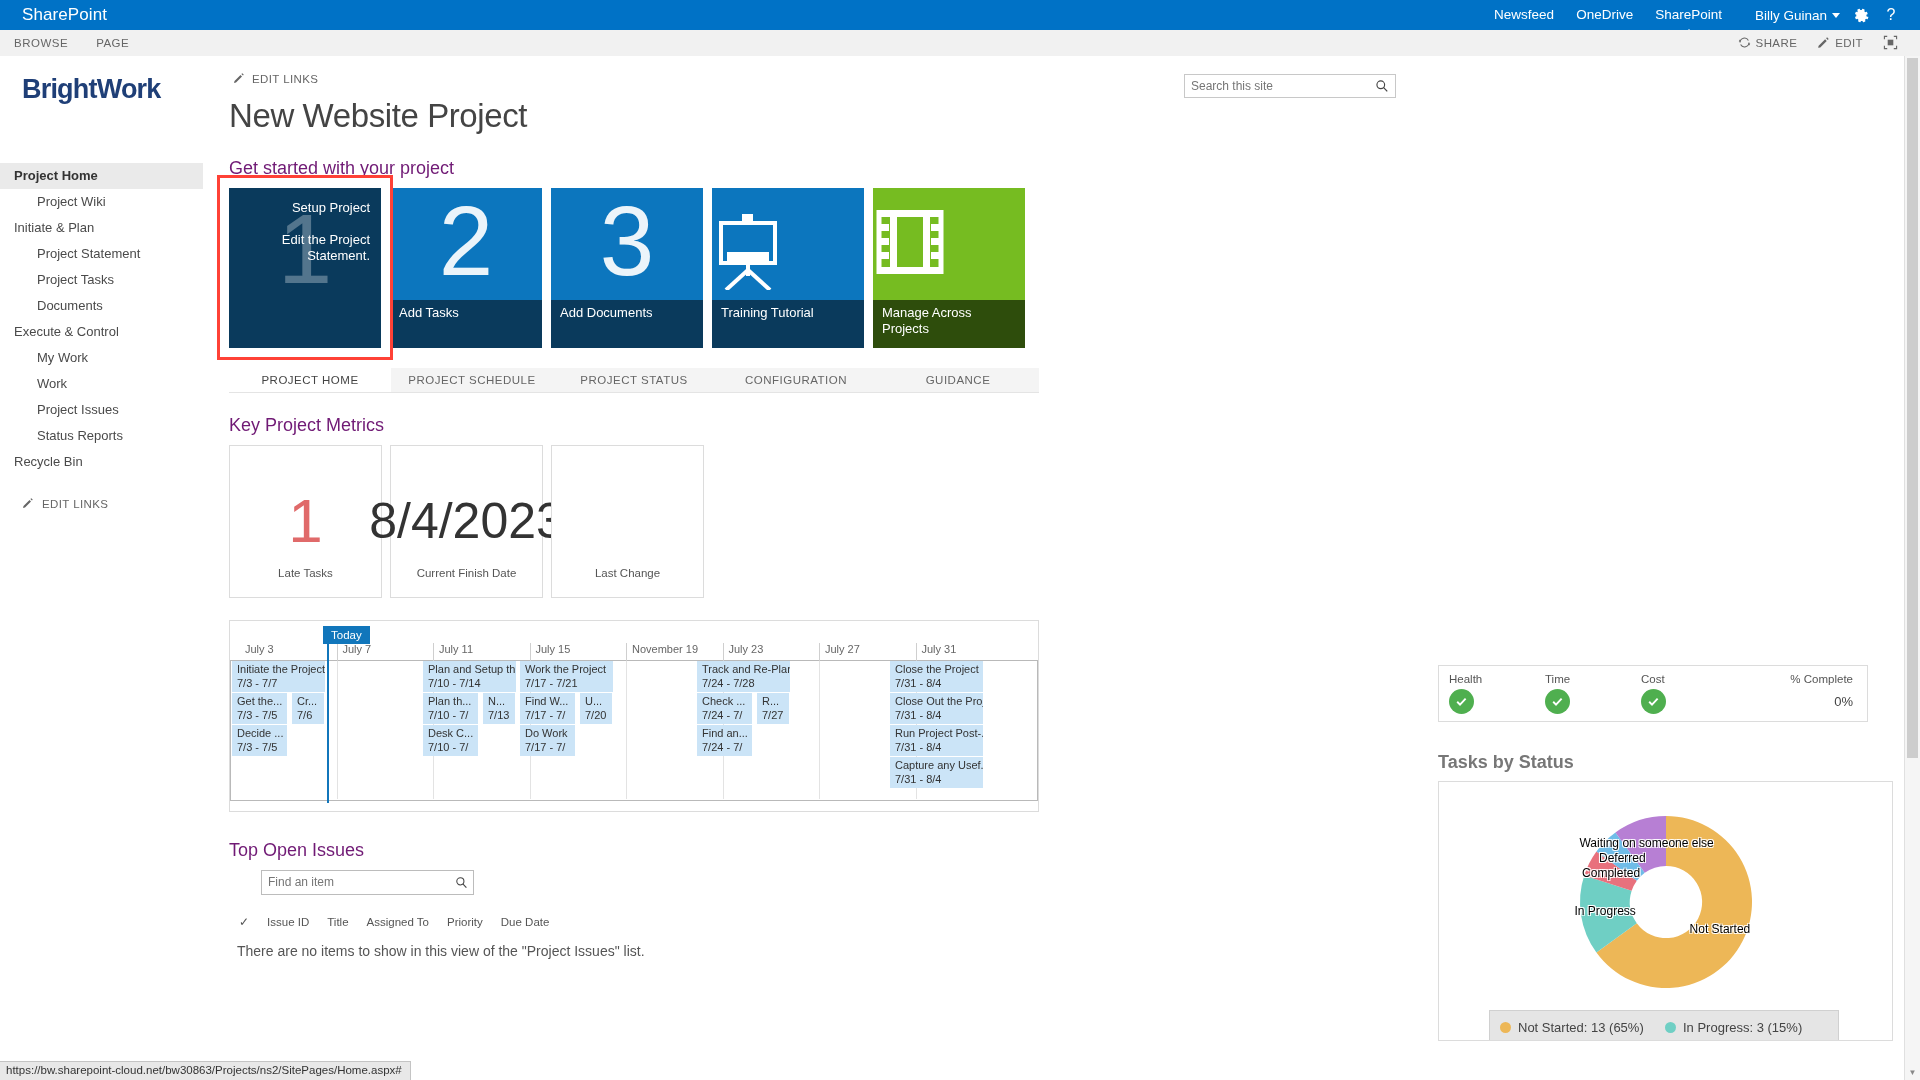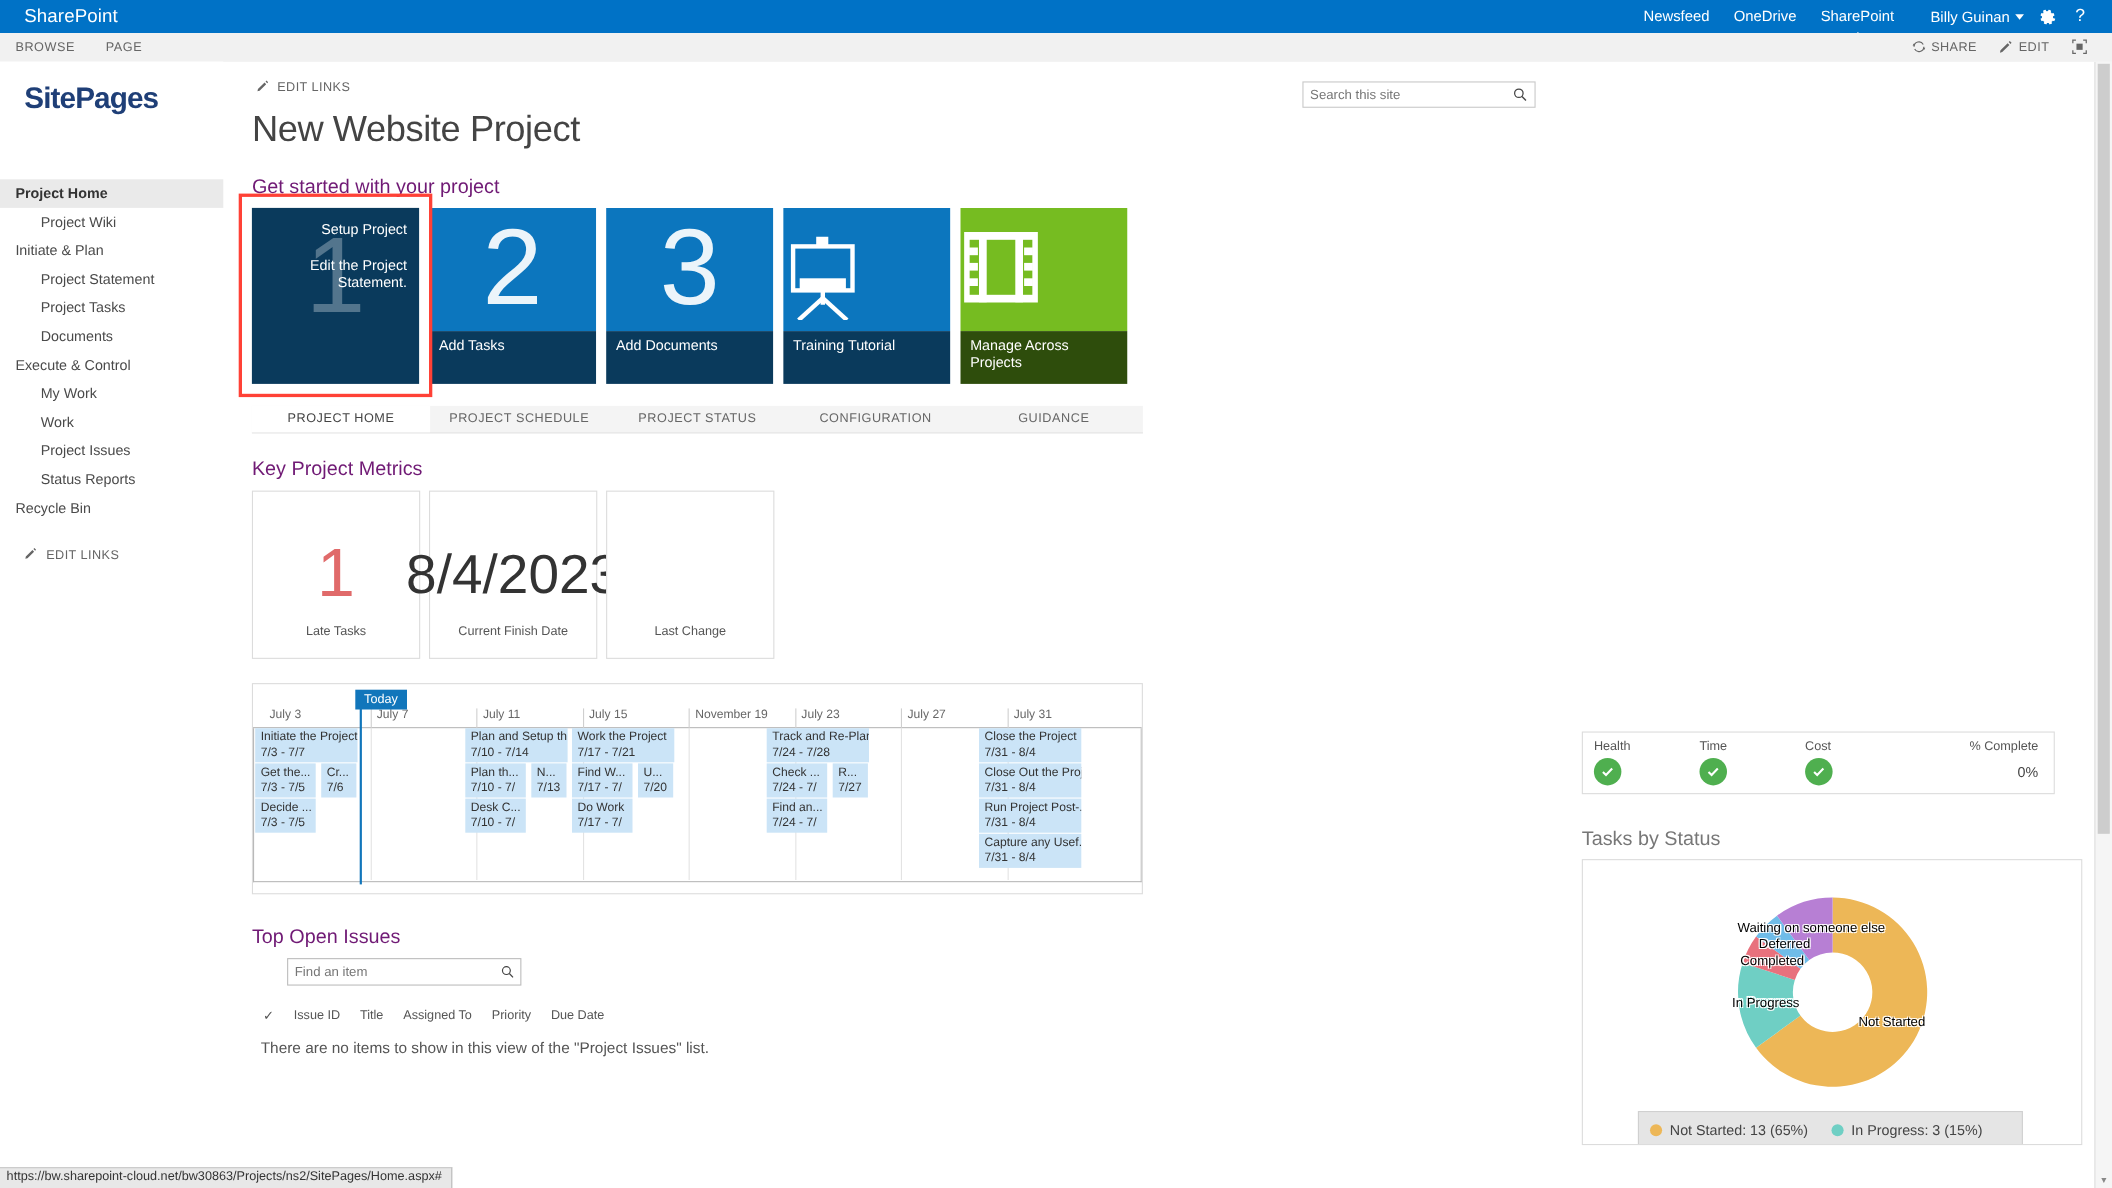--- a/index.html
+++ b/index.html
@@ -237,21 +237,21 @@
   #statusbox .hdr .c { width: 96px; padding-left: 10px; }
   #statusbox .hdr .pc { margin-left: auto; padding-right: 14px; }
   #statusbox .row { display: flex; align-items: center; padding-top: 4px; }
   #statusbox .row .c { width: 96px; padding-left: 10px; }
   #statusbox .row .pc { margin-left: auto; padding-right: 14px; font-size: 13px; color: #444; }
   .greencheck {
     width: 25px; height: 25px; border-radius: 50%; background: #4FAF4F;
     display: flex; align-items: center; justify-content: center;
   }
 
-  #tasksTitle { font-size: 18px; color: #777; font-weight: normal; margin: 30px 0 8px 0; }
+  #tasksTitle { font-size: 18px; color: #777; font-weight: bold; margin: 30px 0 8px 0; }
   #tasksbox {
     width: 455px; height: 260px; border: 1px solid #dcdcdc; background: #fff;
     position: relative; overflow: hidden;
   }
   #donutwrap { position: relative; width: 200px; height: 200px; margin: 20px auto 0 auto; }
   .slicelbl {
     position: absolute; font-size: 12px; color: #000; white-space: nowrap;
     text-shadow: -1px -1px 0 #fff, 1px -1px 0 #fff, -1px 1px 0 #fff, 1px 1px 0 #fff;
     font-family: "Liberation Sans", sans-serif;
   }
@@ -333,21 +333,21 @@
             <rect x="5" y="5" width="6" height="6" fill="#666"></rect>
           </svg>
       </span>
     </div>
   </div>
 </div>
 
 <div id="shell">
 
   <div id="leftcol">
-    <div id="logo">SitePages</div>
+    <div id="logo">BrightWork</div>
     <ul class="navlist">
       <li class="lvl1 selected">Project Home</li>
       <li class="lvl2">Project Wiki</li>
       <li class="lvl1">Initiate &amp; Plan</li>
       <li class="lvl2">Project Statement</li>
       <li class="lvl2">Project Tasks</li>
       <li class="lvl2">Documents</li>
       <li class="lvl1">Execute &amp; Control</li>
       <li class="lvl2">My Work</li>
       <li class="lvl2">Work</li>

